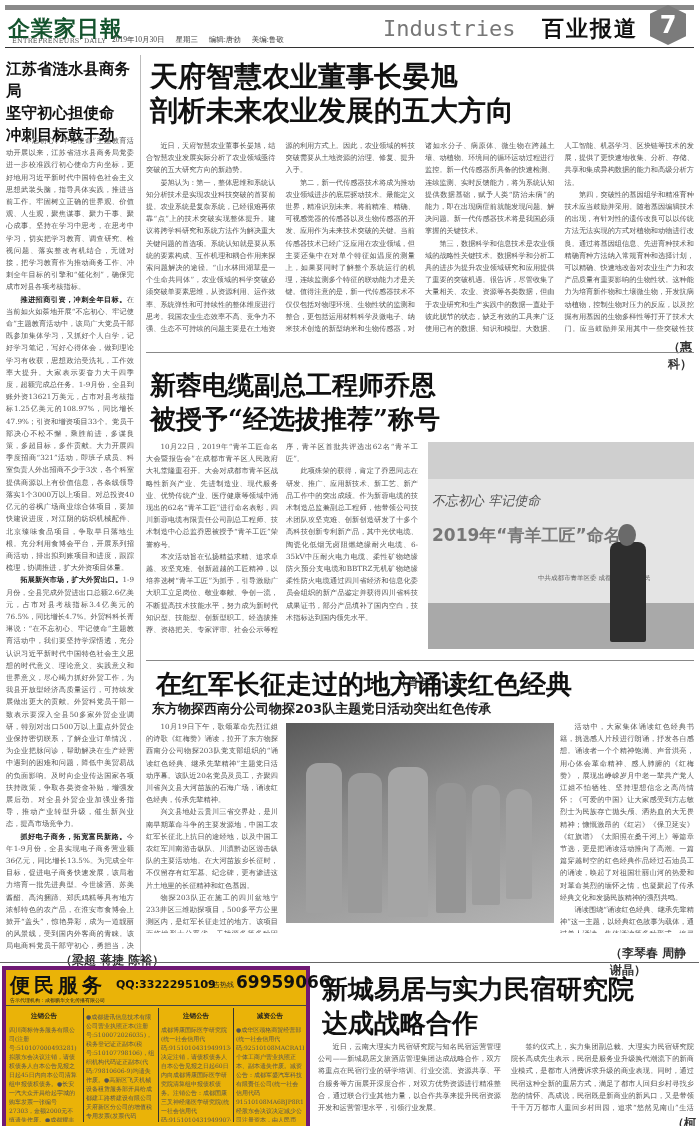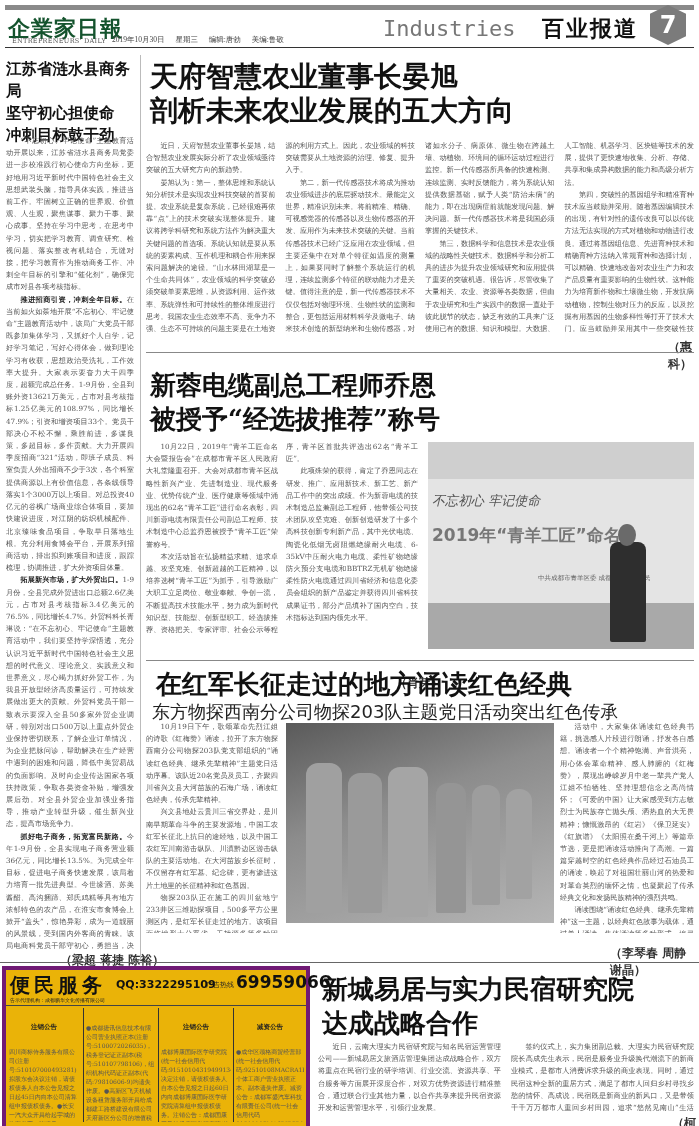--- a/index.html
+++ b/index.html
@@ -25,21 +25,21 @@
   .body b { color: #222; }
   .credit { font-family: "DejaVu Sans", sans-serif; font-size: 12px; color: #333; font-weight: bold; }
   .vline { width: 1px; background: #bbb; }
   .hline { height: 1px; background: #444; }
   .photo { background: #9a9a9a; overflow: hidden; }
   .ad { border: 4px solid #701a75; background: #eab308; }
   .ad-title { font-family: "DejaVu Sans", sans-serif; font-weight: bold; font-size: 20px; color: #111; }
   .ad-qq { font-family: "DejaVu Sans", sans-serif; font-weight: bold; font-size: 11px; color: #111; }
   .ad-phone { font-family: "DejaVu Sans", sans-serif; font-weight: bold; font-size: 20px; color: #111; }
   .ad-col { font-size: 6px; line-height: 9px; color: #555; overflow: hidden; }
-  .ad-col h4 { margin: 15px; font-size: 6.5px; text-align: center; color: #222; }
+  .ad-col h4 { margin: 4px; font-size: 6.5px; text-align: center; color: #222; }
 </style>
 </head>
 <body>
 
 <div class="abs topbar"></div>
 <div class="abs logo">企業家日報</div>
 <div class="abs logo-en">ENTREPRENEURS' DAILY</div>
 <div class="abs dateline">
   <span>2019年10月30日</span>
   <span>星期三</span>
@@ -95,21 +95,21 @@
 <div class="abs photo" style="left:428px;top:442px;width:266px;height:207px;background:linear-gradient(#cfcfcf 0 18%, #e4e4e4 18% 78%, #a9a9a9 78%);">
   <div class="abs" style="left:4px;top:50px;font-family:'DejaVu Serif',serif;font-style:italic;font-size:13px;color:#555;">不忘初心  牢记使命</div>
   <div class="abs" style="left:4px;top:82px;font-family:'DejaVu Sans',sans-serif;font-weight:bold;font-size:17px;color:#777;white-space:nowrap;">2019年“青羊工匠”命名</div>
   <div class="abs" style="left:110px;top:132px;font-family:'DejaVu Sans',sans-serif;font-size:6.5px;color:#666;white-space:nowrap;">中共成都市青羊区委  成都市青羊区人民</div>
   <div class="abs" style="left:182px;top:100px;width:36px;height:100px;background:#2e2e2e;border-radius:8px 8px 2px 2px;"></div>
   <div class="abs" style="left:190px;top:82px;width:18px;height:22px;background:#6a6a6a;border-radius:50%;"></div>
 </div>
 <div class="abs hline" style="left:146px;top:660px;width:548px;background:#888;"></div>
 
 <div class="abs headline" style="left:156px;top:668px;width:540px;font-size:26px;line-height:32px;">在红军长征走过的地方诵读红色经典</div>
-<div class="abs sub" style="left:152px;top:700px;font-size:18px;">东方物探西南分公司物探203队主题党日活动突出红色传承</div>
+<div class="abs sub" style="left:152px;top:700px;font-size:13px;font-weight:bold;">东方物探西南分公司物探203队主题党日活动突出红色传承</div>
 <div class="abs body" style="left:146px;top:721px;width:132px;height:212px;">
   <p>10月19日下午，歌颂革命先烈江姐的诗歌《红梅赞》诵读，拉开了东方物探西南分公司物探203队党支部组织的“诵读红色经典、继承先辈精神”主题党日活动序幕。该队近20名党员及员工，齐聚四川省兴文县大河苗族的石海广场，诵读红色经典，传承先辈精神。</p>
   <p>兴文县地处云贵川三省交界处，是川南早期革命斗争的主要发源地，中国工农红军长征北上抗日的途经地，以及中国工农红军川南游击纵队、川滇黔边区游击纵队的主要活动地。在大河苗族乡长征时，不仅留存有红军墓、纪念碑，更有渗进这片土地里的长征精神和红色基因。</p>
   <p>物探203队正在施工的四川盆地宁233井区三维勘探项目，500多平方公里测区内，是红军长征走过的地方。该项目面临地形十分恶劣，干扰源多等多种困难。为充分发挥共产党员的先锋模范作用，激发员工斗志，安全、优质、高效完成项目任务，队党支部组织了这场诵读红色经典的主题党日活动。党支部书记彭斌先给员工们上了爱国主义教育党课，他结合长征胜利85周年和祖国的发展史，对“增强中华民族凝聚力、实现民族伟大复兴及社会主义核心价值观”的内涵进行了深入浅出地解读，希望全体员工要怀着一颗爱国之心，扛起时代的大旗，要“放飞中国梦，永远跟党走”，为实现中华民族的伟大复兴贡献力量。在场的员工深受鼓舞，受益匪浅。</p>
 </div>
 <div class="abs photo" style="left:286px;top:723px;width:268px;height:200px;background:linear-gradient(160deg,#5a5a5a 0%,#8c8c8c 40%,#b5b5b5 100%);">
   <div class="abs" style="left:20px;top:40px;width:36px;height:150px;background:#a0a0a0;border-radius:12px 12px 2px 2px;"></div>
   <div class="abs" style="left:62px;top:50px;width:34px;height:140px;background:#9a9a9a;border-radius:12px 12px 2px 2px;"></div>
   <div class="abs" style="left:102px;top:44px;width:40px;height:150px;background:#a5a5a5;border-radius:12px 12px 2px 2px;"></div>
   <div class="abs" style="left:150px;top:60px;width:30px;height:130px;background:#959595;border-radius:12px 12px 2px 2px;"></div>

